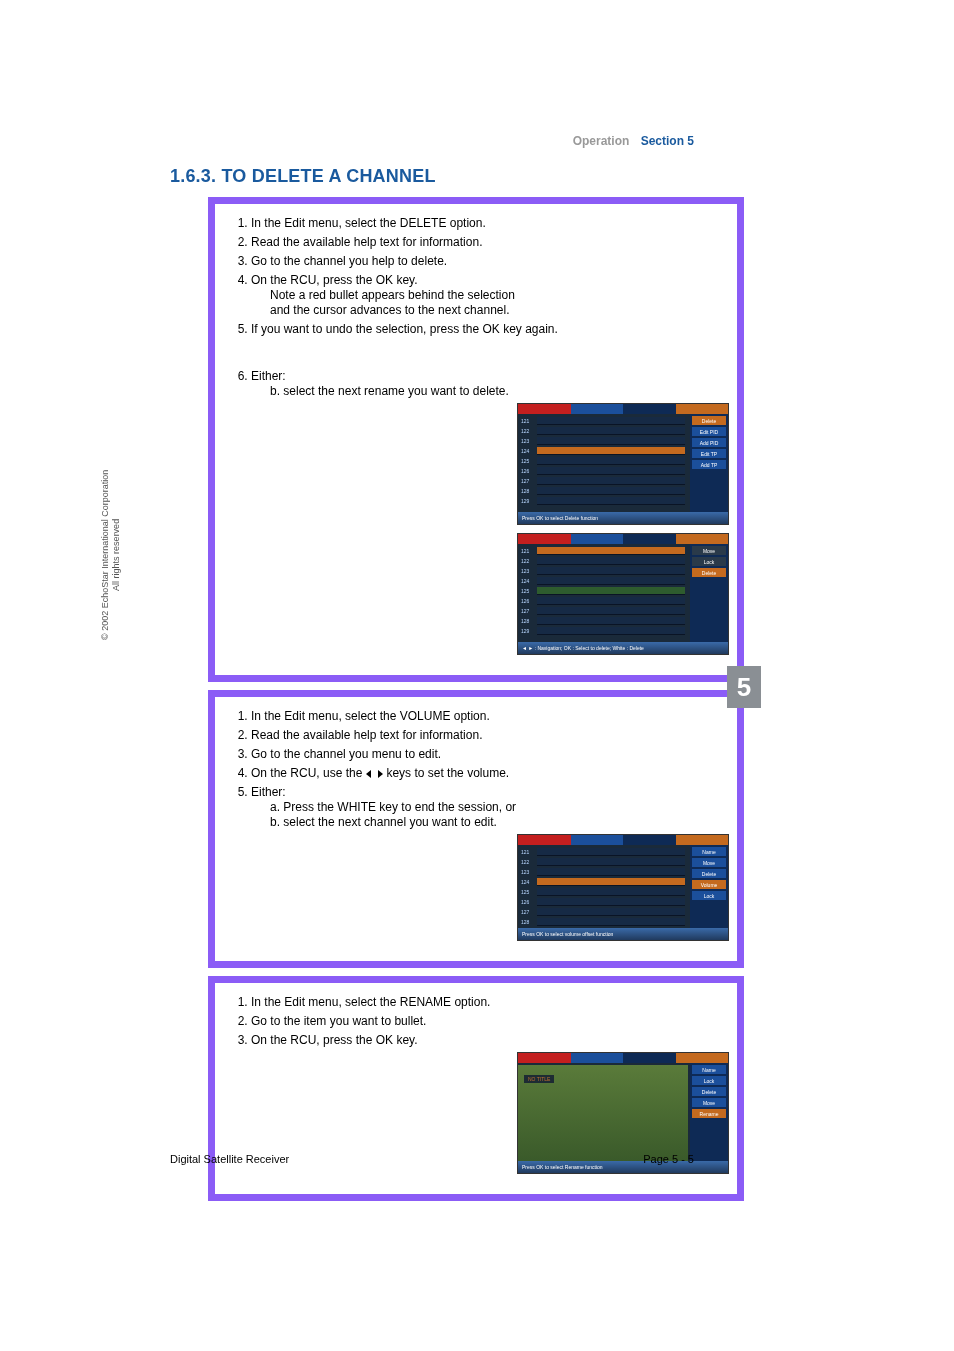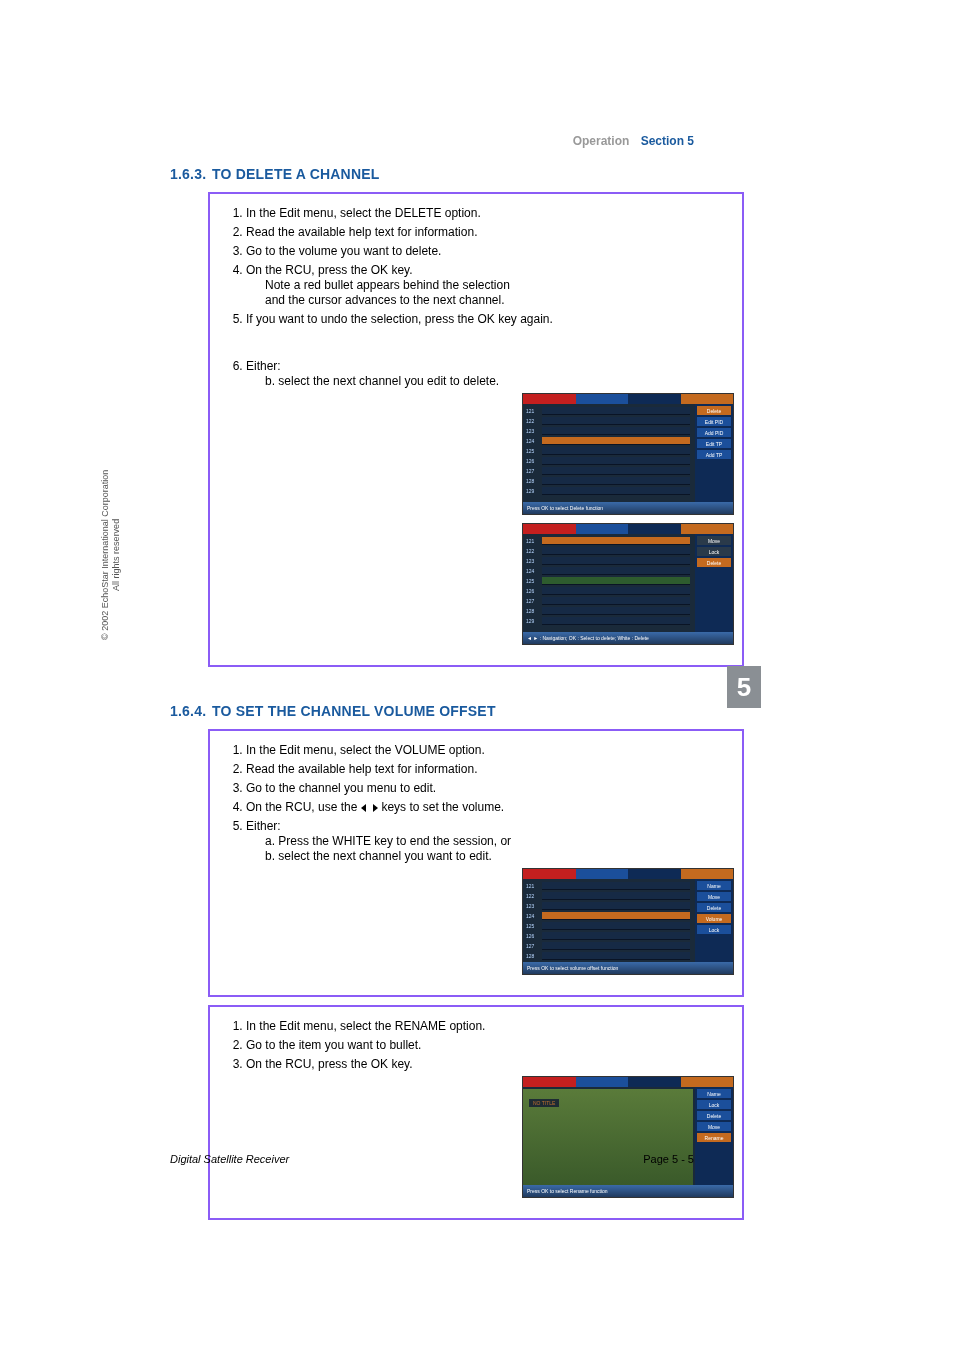--- a/index.html
+++ b/index.html
@@ -35,28 +35,28 @@
     transform: rotate(-90deg);
     transform-origin: left top;
     font-size: 9px;
     color: #555;
     line-height: 11px;
     text-align: center;
   }
   .section-heading {
     color: #1a5a9e;
     font-weight: bold;
-    font-size: 14px;
+    font-size: 18px;
     margin: 36px 0 10px 0;
     letter-spacing: 0.2px;
     clear: both;
   }
   .section-heading .num { display: inline-block; min-width: 38px; }
   .content-block {
-    border: 2px solid #8b5cf6;
+    border: 7px solid #8b5cf6;
     padding: 12px 10px 12px 14px;
     margin-left: 38px;
     margin-top: 4px;
     margin-bottom: 8px;
     overflow: hidden;
   }
   .content-block.twopane { }
   .text-col {
     float: left;
     width: 340px;
@@ -165,21 +165,21 @@
   }
   .footer {
     position: absolute;
     bottom: 186px;
     left: 170px;
     right: 170px;
     display: flex;
     justify-content: space-between;
     font-size: 11px;
   }
-  .footer .left  { font-style: italic; }
+  .footer .left  { }
   .footer .right { }
   .edge-tab {
     position: absolute;
     right: 103px;
     top: 666px;
     width: 34px;
     height: 42px;
     background: #8a8f94;
     color: #fff;
     font-size: 26px;
@@ -215,35 +215,35 @@
     <span class="num">1.6.3.</span>
     <span>TO DELETE A CHANNEL</span>
   </div>
 
   <div class="content-block twopane">
 
     <div class="text-col">
       <ol class="steps">
         <li>In the Edit menu, select the DELETE option.</li>
         <li>Read the available help text for information.</li>
-        <li>Go to the volume you want to delete.</li>
+        <li>Go to the channel you help to delete.</li>
         <li>
           <span>On the RCU, press the OK key.</span>
           <span class="sub">Note a red bullet appears behind the selection</span>
           <span class="sub">and the cursor advances to the next channel.</span>
         </li>
         <li>If you want to undo the selection, press the OK key again.</li>
       </ol>
 
       <div style="height:28px"></div>
 
       <ol class="steps" start="6">
         <li>
           <span>Either:</span>
-          <span class="sub">b. select the next channel you edit to delete.</span>
+          <span class="sub">b. select the next rename you want to delete.</span>
         </li>
       </ol>
     </div>
 
     <div class="img-col">
       <div class="tv-screenshot tall">
         <div class="topbar">
           <div class="seg red"></div>
             <div class="seg blue"></div>
             <div class="seg dblue"></div>
@@ -346,24 +346,20 @@
               <span class="num">129</span>
               <span class="bar"></span>
             </div>
         </div>
         <div class="prompt-band">◄ ► : Navigation; OK : Select to delete; White : Delete</div>
       </div>
     </div>
 
   </div>
 
-  <div class="section-heading">
-    <span class="num">1.6.4.</span>
-    <span>TO SET THE CHANNEL VOLUME OFFSET</span>
-  </div>
 
   <div class="content-block twopane">
     <div class="text-col">
       <ol class="steps">
         <li>In the Edit menu, select the VOLUME option.</li>
         <li>Read the available help text for information.</li>
         <li>Go to the channel you menu to edit.</li>
         <li>
           <span>On the RCU, use the</span>
           <span class="arrow arrow-left"></span>

